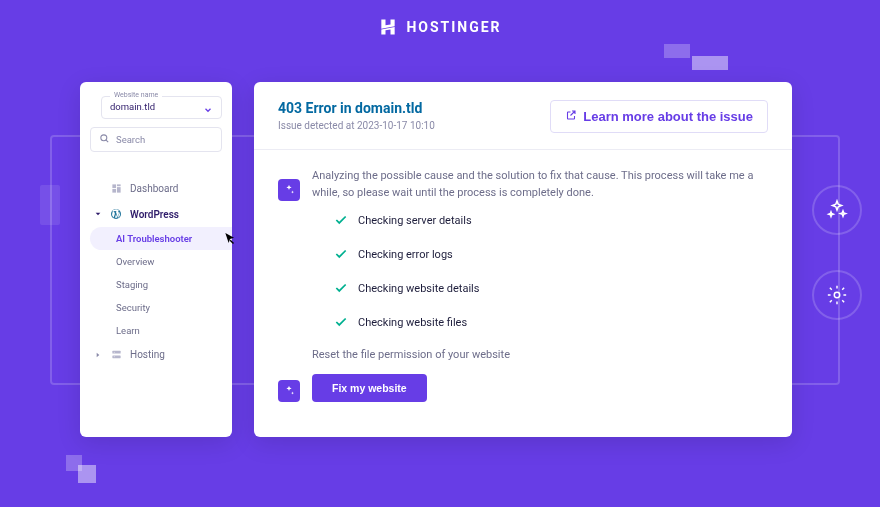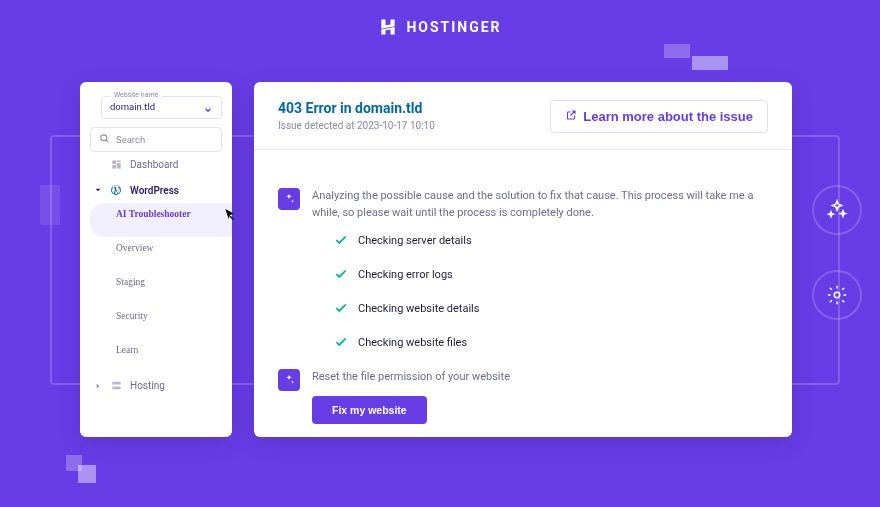--- a/index.html
+++ b/index.html
@@ -47,39 +47,38 @@
   .site-box {
     margin: 4px 10px 8px 21px;
     border: 1px solid #e4e4ef; border-radius: 4px;
     padding: 4px 8px 6px 8px;
     position: relative;
   }
   .site-box .legend { position:absolute; top:-6px; left:8px; background:#fff; padding:0 4px; font-size:7px; color:#8a8aa8; }
   .site-box .value { font-size: 9.5px; color:#2f1c6a; }
   .site-box .chev { position:absolute; right:8px; top:8px; color:#673de6; }
   .search-box {
-    margin: 0 10px 0 10px;
+    margin: 0 10px 24px 10px;
     border: 1px solid #e4e4ef; border-radius: 4px;
     padding: 5px 8px; display:flex; align-items:center; gap:6px;
     color:#8a8aa8; font-size:9.5px;
   }
   .nav { display:flex; flex-direction:column; }
   .nav-item {
     display:flex; align-items:center; gap:8px;
     padding: 7px 20px 7px 14px;
     color:#6d6d8a; cursor:pointer;
   }
   .nav-item.top { color:#2f1c6a; font-weight:600; }
   .nav-item .caret { width:8px; display:inline-flex; justify-content:center; color:#2f1c6a;}
   .nav-item .ic { width:12px; display:inline-flex; justify-content:center; }
   .subnav { display:flex; flex-direction:column; }
   .subnav .sub {
-    padding: 6px 10px 18px 36px; color:#6d6d8a; font-size:9.5px; cursor:pointer;
+    padding: 6px 10px 6px 36px; color:#6d6d8a; font-size:9.5px; cursor:pointer;
     position:relative;
-    font-family:Liberation Serif, serif;
   }
   .subnav .sub.active {
     background:#f2f0fe; color:#673de6; font-weight:600;
     border-top-left-radius: 14px; border-bottom-left-radius: 14px;
     margin-left: 10px; padding-left:26px;
   }
   .cursor { position:absolute; right:-6px; top:4px; }
 
   
   .main {
@@ -95,21 +94,21 @@
     border-bottom: 1px solid #ececf4;
   }
   .main-head h2 { font-size: 14px; font-weight:700; color:#0369a1; margin-bottom:4px;}
   .main-head .sub { font-size: 10px; color:#8a8aa8; }
   .learn-btn {
     border:1px solid #e0dcf7; padding:8px 14px; border-radius:4px;
     color:#673de6; font-size:13px; font-weight:600;
     display:flex; align-items:center; gap:6px; cursor:pointer; background:#fff;
   }
   .main-body { padding: 18px 24px 20px 24px; font-size:11px; color:#6d6d8a; }
-  .ai-row { display:flex; gap:12px; align-items:flex-start; margin-bottom:12px;margin-top:20px;}
+  .ai-row { display:flex; gap:12px; align-items:flex-end; margin-bottom:12px;}
   .ai-badge {
     width:22px; height:22px; background:#673de6; border-radius:4px; flex-shrink:0;
     display:flex; align-items:center; justify-content:center;
   }
   .ai-badge svg { width:14px; height:14px; }
   .analysis-text { line-height:1.5; }
   .check-list { margin:10px 0 18px 56px; display:flex; flex-direction:column; gap:20px;}
   .check-item { display:flex; align-items:center; gap:10px; color:#1d1d3b; font-size:11px;}
   .check-item svg { width:14px; height:14px; flex-shrink:0;}
   .fix-row .analysis-text { margin-bottom:10px; }

